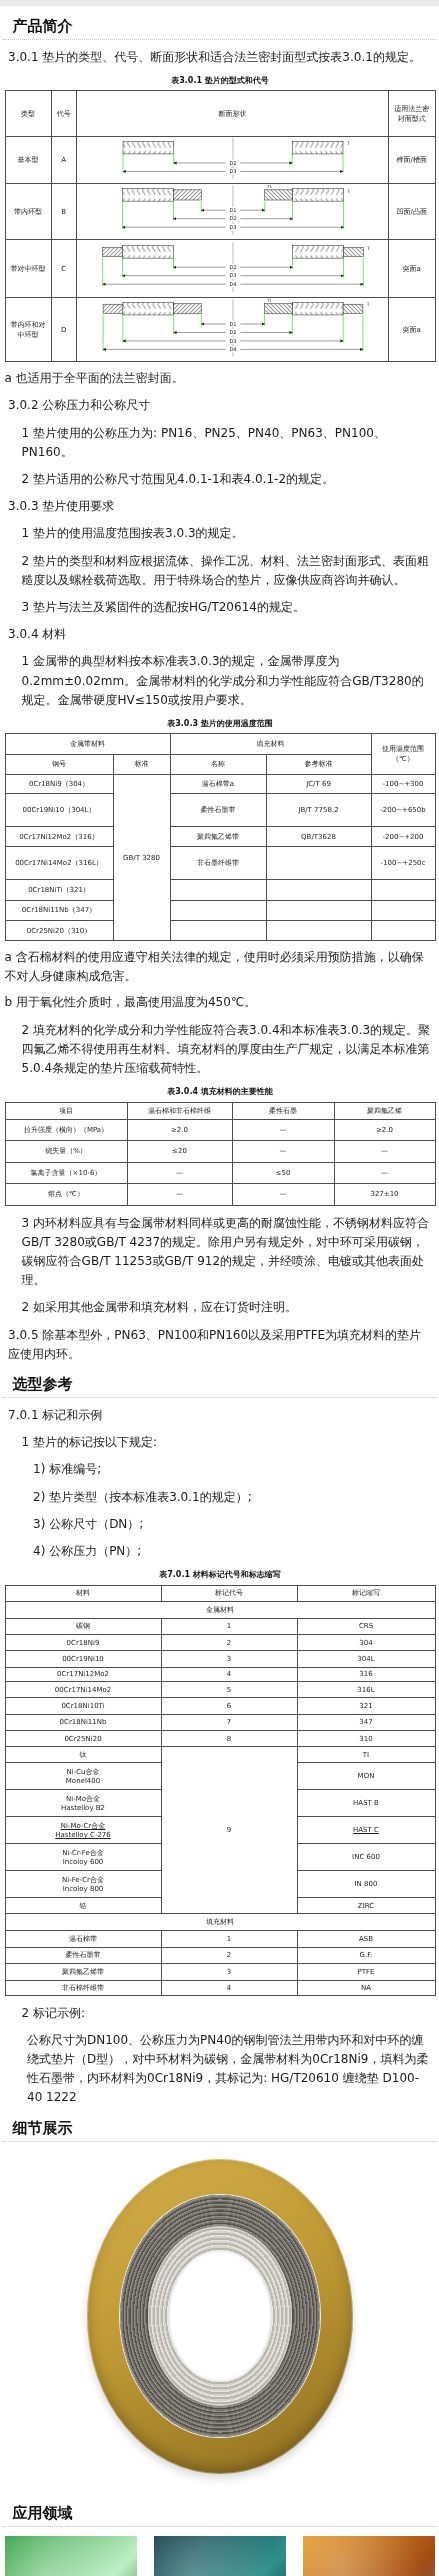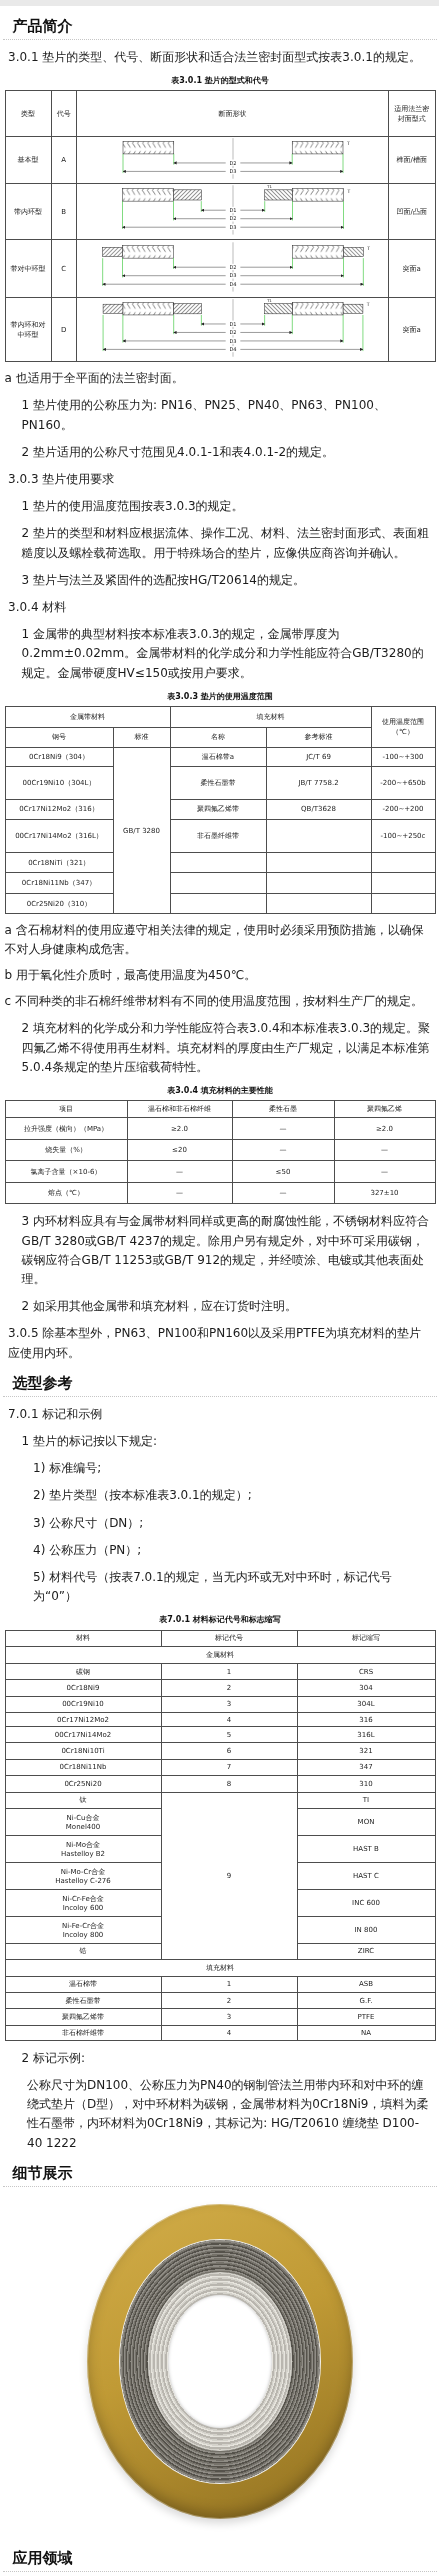--- a/index.html
+++ b/index.html
@@ -245,20 +245,21 @@
               <text x="270" y="94" font-size="9" text-anchor="middle" fill="#222222" font-family="DejaVu Sans, sans-serif">D4</text>
             </svg></td>
           <td>突面a</td>
         </tr>
       </tbody>
   </table>
 
   <p class="note ind0">a  也适用于全平面的法兰密封面。</p>
 
   <div id="introClauses">
+      <p class="clause ind0">3.0.2  公称压力和公称尺寸</p>
       <p class="clause ind1">1  垫片使用的公称压力为: PN16、PN25、PN40、PN63、PN100、PN160。</p>
       <p class="clause ind1">2  垫片适用的公称尺寸范围见4.0.1-1和表4.0.1-2的规定。</p>
       <p class="clause ind0">3.0.3  垫片使用要求</p>
       <p class="clause ind1">1  垫片的使用温度范围按表3.0.3的规定。</p>
       <p class="clause ind1">2  垫片的类型和材料应根据流体、操作工况、材料、法兰密封面形式、表面粗糙度以及螺栓载荷选取。用于特殊场合的垫片，应像供应商咨询并确认。</p>
       <p class="clause ind1">3  垫片与法兰及紧固件的选配按HG/T20614的规定。</p>
       <p class="clause ind0">3.0.4  材料</p>
       <p class="clause ind1">1  金属带的典型材料按本标准表3.0.3的规定，金属带厚度为0.2mm±0.02mm。金属带材料的化学成分和力学性能应符合GB/T3280的规定。金属带硬度HV≤150或按用户要求。</p>
     </div>
 
@@ -325,21 +326,20 @@
           <td></td>
           <td></td>
           <td></td>
         </tr>
       </tbody>
   </table>
 
   <div id="notes303">
       <p class="note ind0">a  含石棉材料的使用应遵守相关法律的规定，使用时必须采用预防措施，以确保不对人身健康构成危害。</p>
       <p class="note ind0">b  用于氧化性介质时，最高使用温度为450℃。</p>
-      <p class="note ind0">c  不同种类的非石棉纤维带材料有不同的使用温度范围，按材料生产厂的规定。</p>
     </div>
   <div id="clauses2">
       <p class="clause ind1">2  填充材料的化学成分和力学性能应符合表3.0.4和本标准表3.0.3的规定。聚四氟乙烯不得使用再生材料。填充材料的厚度由生产厂规定，以满足本标准第5.0.4条规定的垫片压缩载荷特性。</p>
     </div>
 
   <div class="tbl-title">表3.0.4  填充材料的主要性能</div>
   <table class="doc" id="table304">
     <colgroup>
         <col style="width:122px">
         <col style="width:105px">
@@ -389,21 +389,20 @@
   <h2 class="sec-title">选型参考</h2>
   <div class="dotline"></div>
 
   <div id="selClauses">
       <p class="clause ind0">7.0.1  标记和示例</p>
       <p class="clause ind1">1  垫片的标记按以下规定:</p>
       <p class="clause ind2">1)  标准编号;</p>
       <p class="clause ind2">2)  垫片类型（按本标准表3.0.1的规定）;</p>
       <p class="clause ind2">3)  公称尺寸（DN）;</p>
       <p class="clause ind2">4)  公称压力（PN）;</p>
-      <p class="clause ind2">5)  材料代号（按表7.0.1的规定，当无内环或无对中环时，标记代号为“0”）</p>
     </div>
 
   <div class="tbl-title">表7.0.1  材料标记代号和标志缩写</div>
   <table class="doc" id="table701">
     <colgroup>
         <col style="width:156px">
         <col style="width:136px">
         <col>
       </colgroup>
     <tbody>
@@ -463,21 +462,21 @@
         <tr style="height: 27px; padding-left: 48px;">
           <td class="prelines">Ni-Cu合金
 Monel400</td>
           <td>MON</td>
         </tr>
         <tr style="height: 27px;">
           <td class="prelines">Ni-Mo合金
 Hastelloy B2</td>
           <td>HAST B</td>
         </tr>
-        <tr style="height: 27px;">
+        <tr style="height: 27px; text-decoration: underline;">
           <td class="prelines">Ni-Mo-Cr合金
 Hastelloy C-276</td>
           <td>HAST C</td>
         </tr>
         <tr style="height: 27px;">
           <td class="prelines">Ni-Cr-Fe合金
 Incoloy 600</td>
           <td>INC 600</td>
         </tr>
         <tr style="height: 27px;">

